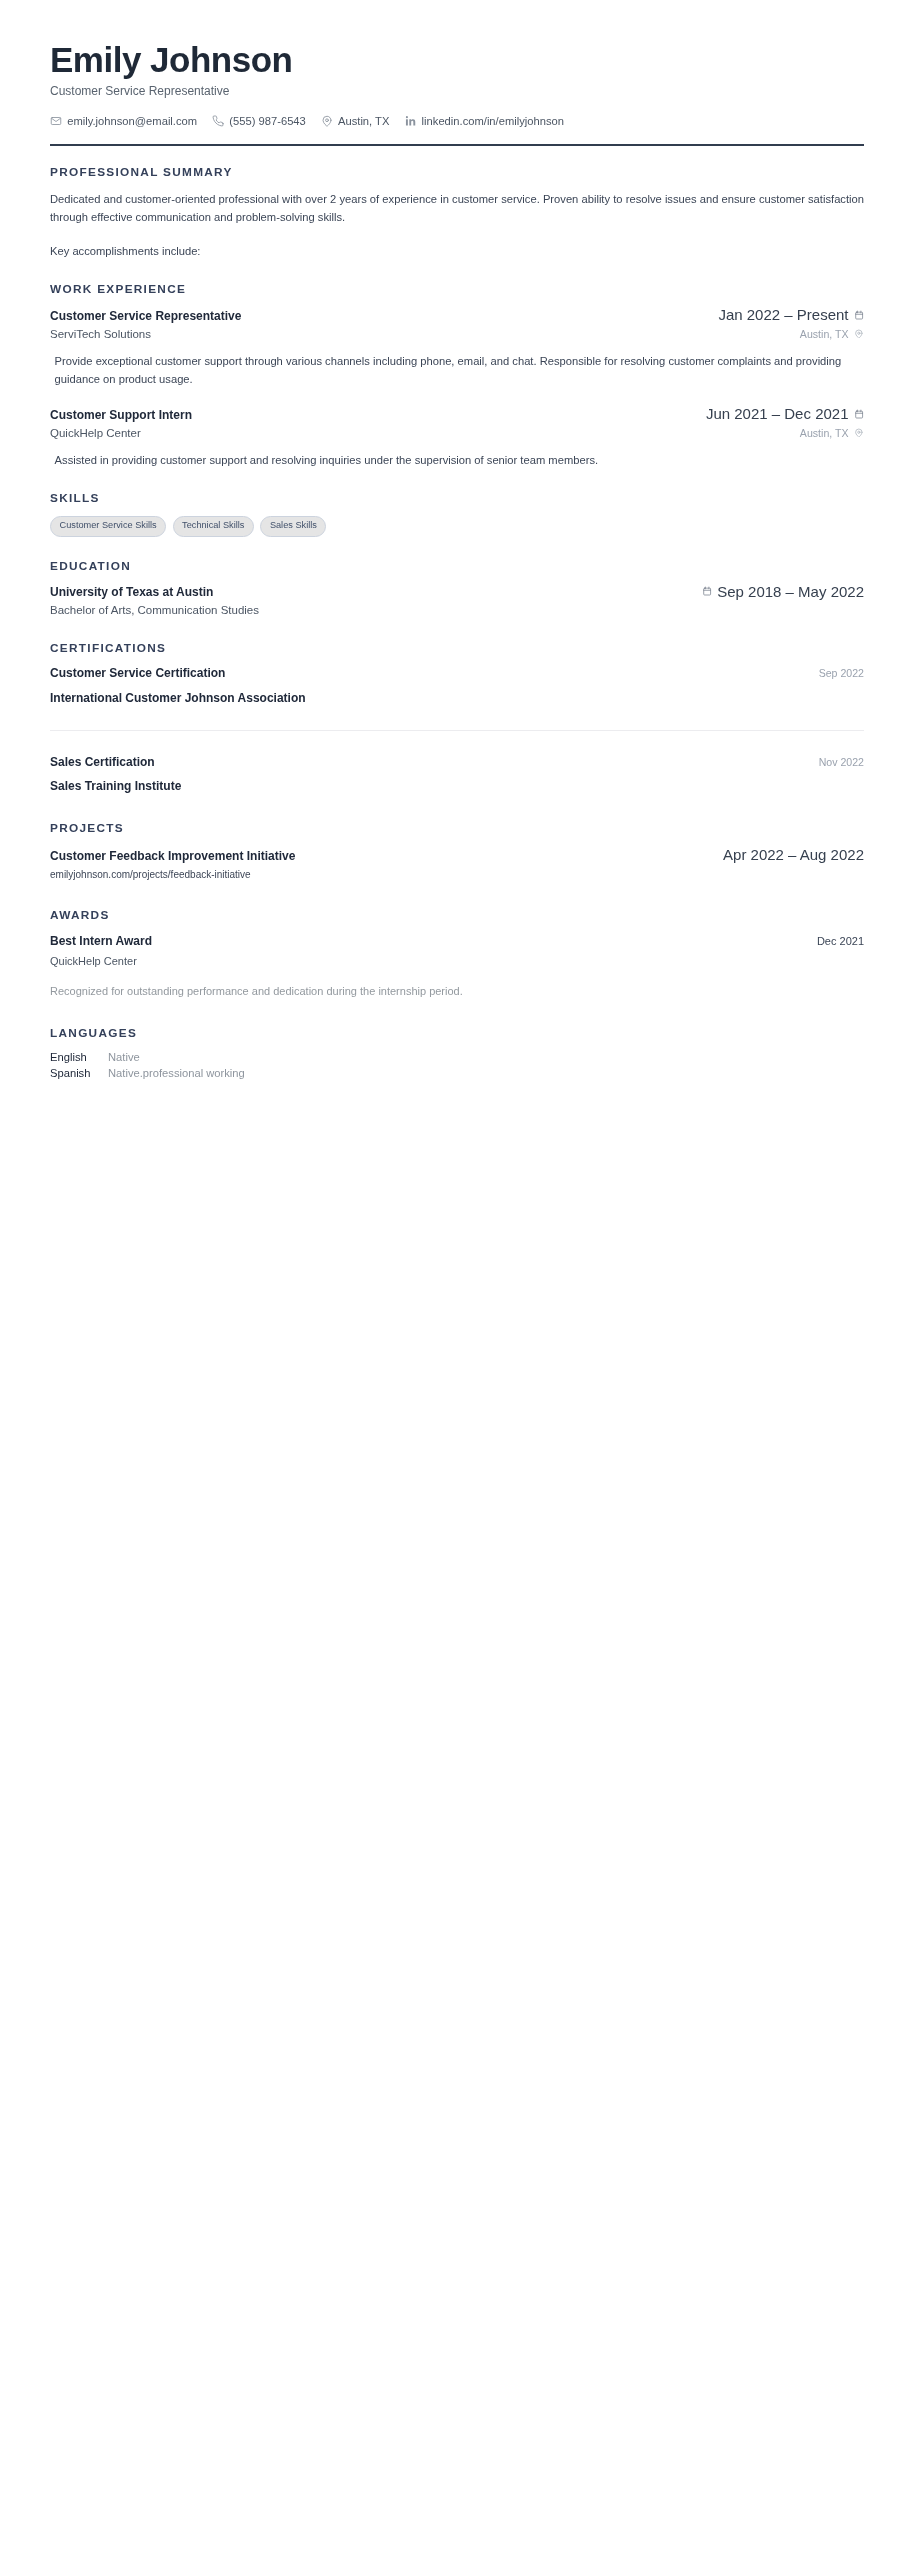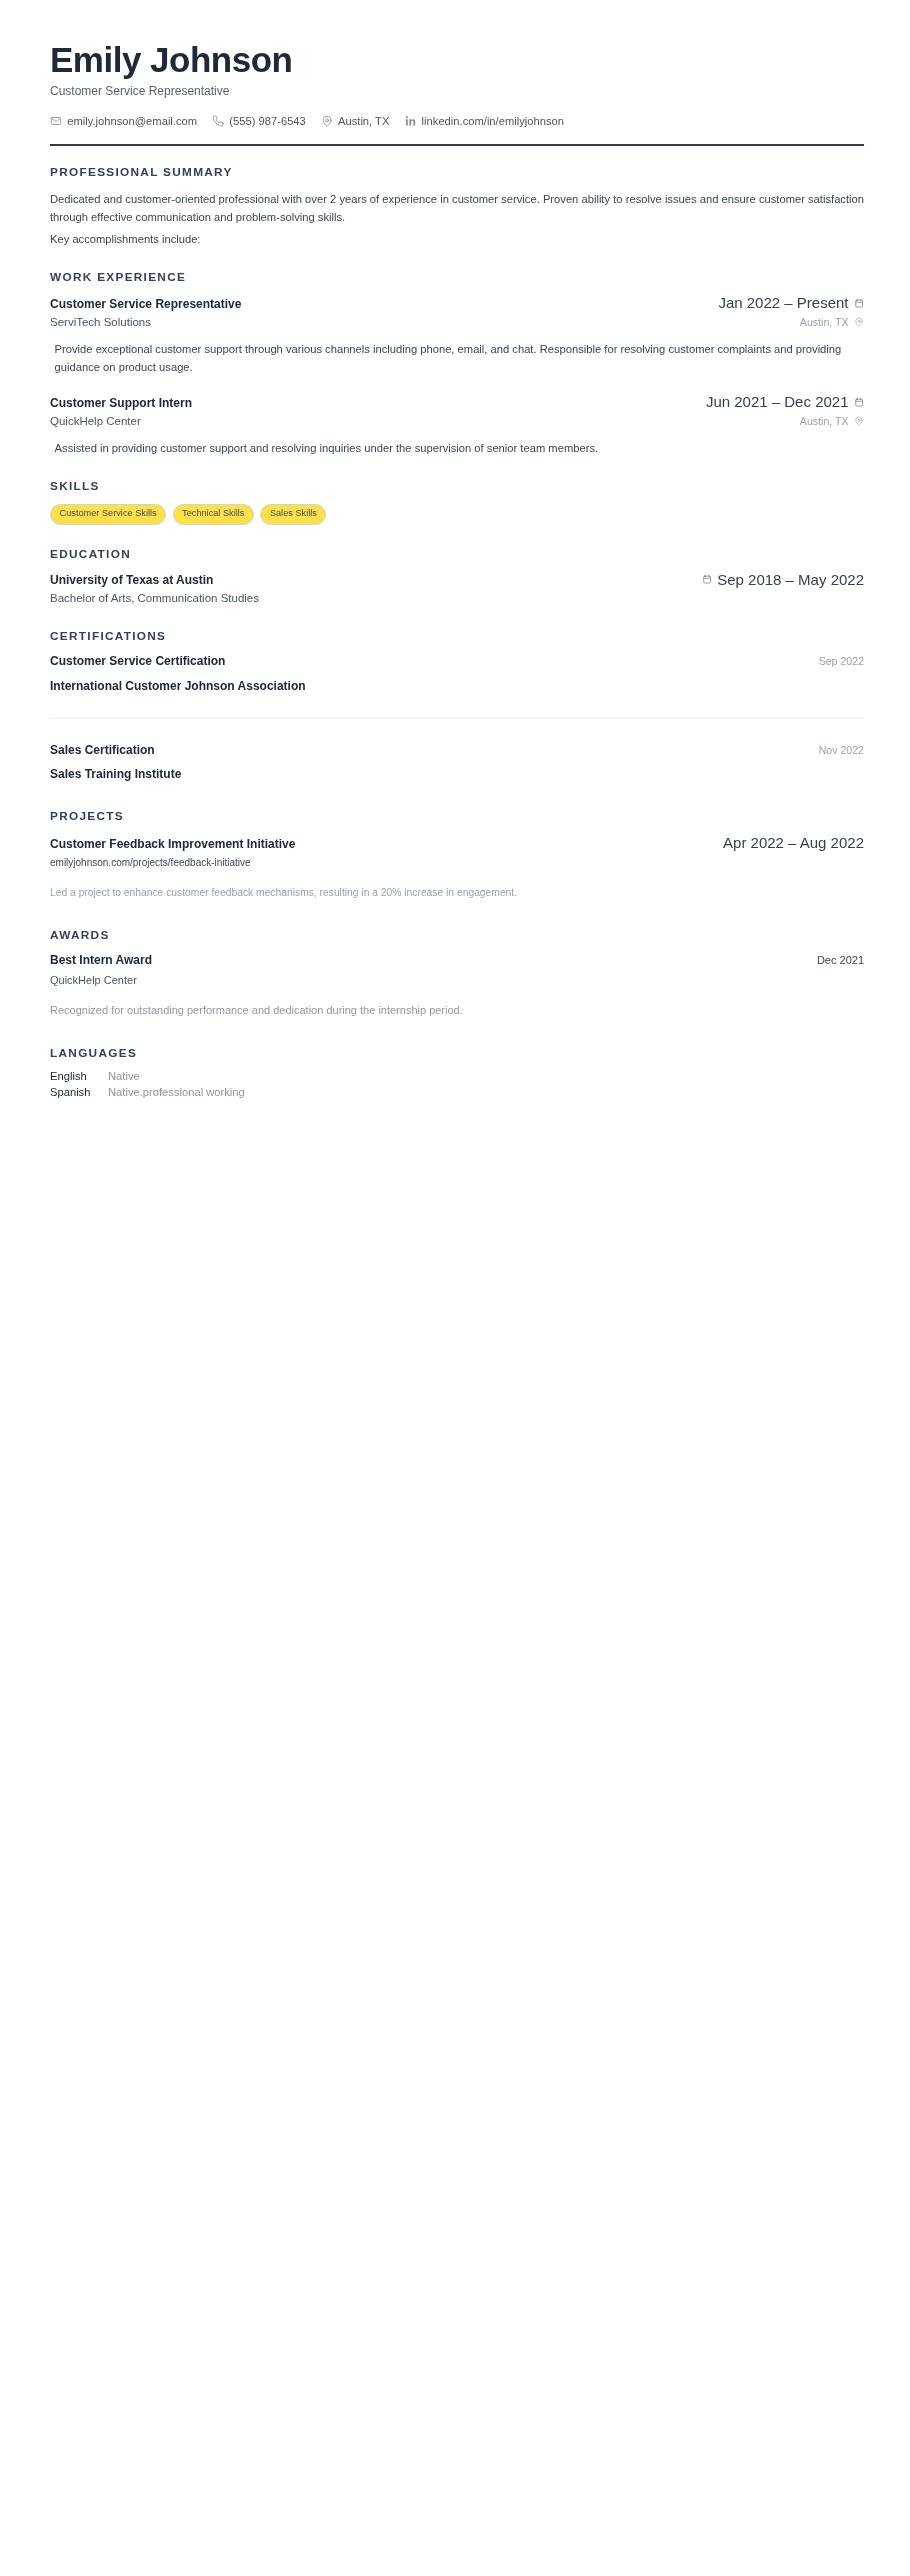--- a/index.html
+++ b/index.html
@@ -88,21 +88,21 @@
   .sec-gap-md { margin-top: 22px; }
 
   .body-text {
     font-size: 11.2px;
     line-height: 1.62;
     color: #3b4556;
     margin: 0;
     text-align: justify;
   }
   .body-text.left { text-align: left; }
-  .para-tight { margin-top: 4px; }
+  .para-tight { margin-top: 16px; }
 
   
   .entry { margin-bottom: 2.3px; }
   .entry + .entry { margin-top: 17px; }
   .entry-line {
     display: flex;
     align-items: baseline;
     justify-content: space-between;
     gap: 13.8px;
   }
@@ -144,21 +144,21 @@
 
   
   .pill-row {
     display: flex;
     flex-wrap: wrap;
     gap: 6.3px;
     margin-top: 2.3px;
   }
   .pill {
     border: 0.6px solid #ccd3de;
-    background: #fde047;
+    background: #e5e5e5;
     border-radius: 573px;
     padding: 3.4px 8.6px 4px 8.6px;
     font-size: 9.2px;
     color: #41506a;
     line-height: 1.25;
     white-space: nowrap;
   }
 
   
   .edu-extra {
@@ -398,21 +398,20 @@
     </section>
 
     <section class="section sec-gap-lg">
       <h2 class="section-title">PROJECTS</h2>
       <div class="entry">
         <div class="entry-line">
           <span class="entry-title">Customer Feedback Improvement Initiative</span>
           <span class="entry-meta">Apr 2022 – Aug 2022</span>
         </div>
         <div class="proj-link">emilyjohnson.com/projects/feedback-initiative</div>
-        <p class="proj-desc">Led a project to enhance customer feedback mechanisms, resulting in a 20% increase in engagement.</p>
       </div>
     </section>
 
     <section class="section sec-gap-lg">
       <h2 class="section-title">AWARDS</h2>
       <div class="entry">
         <div class="entry-line">
           <span class="entry-title">Best Intern Award</span>
           <span class="award-date">Dec 2021</span>
         </div>

